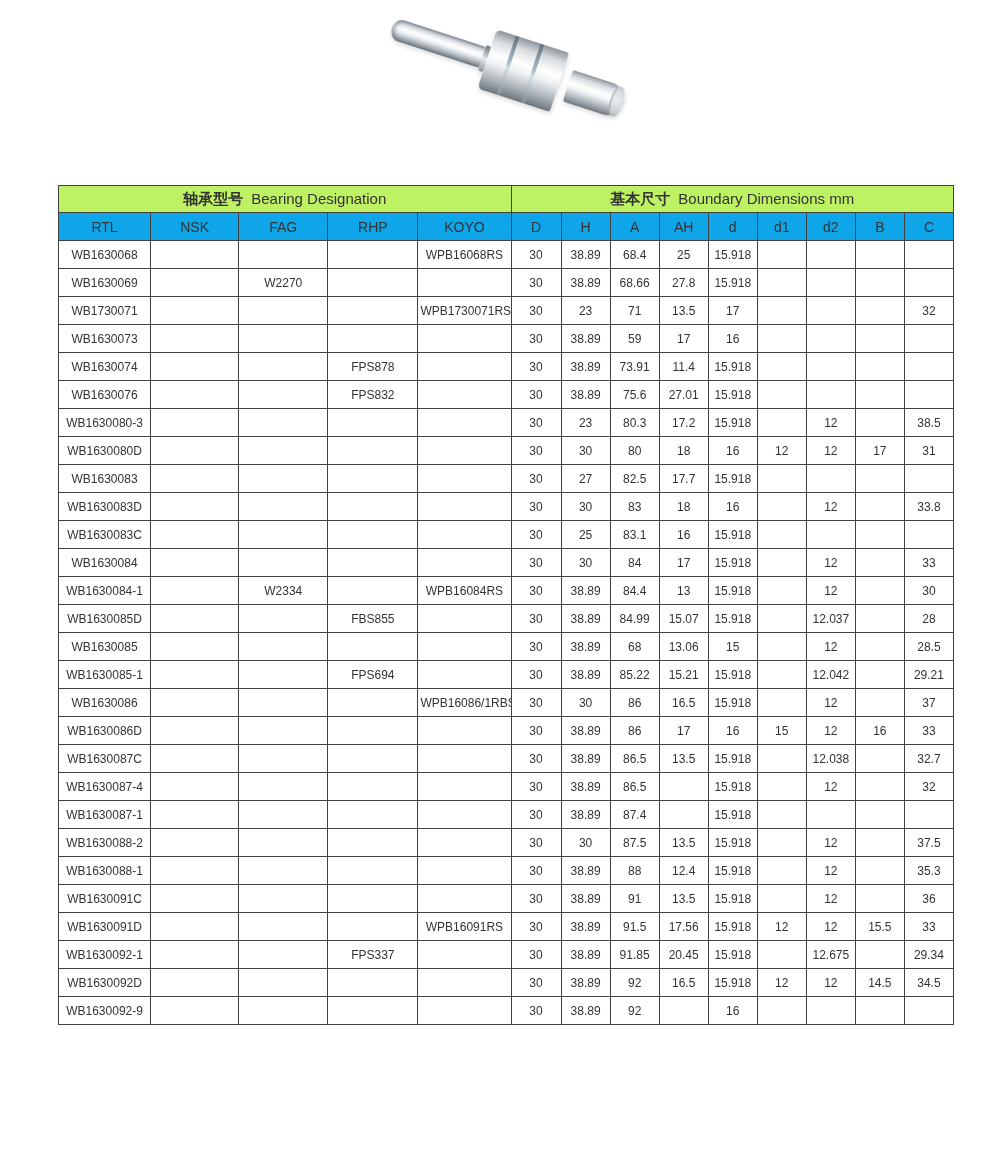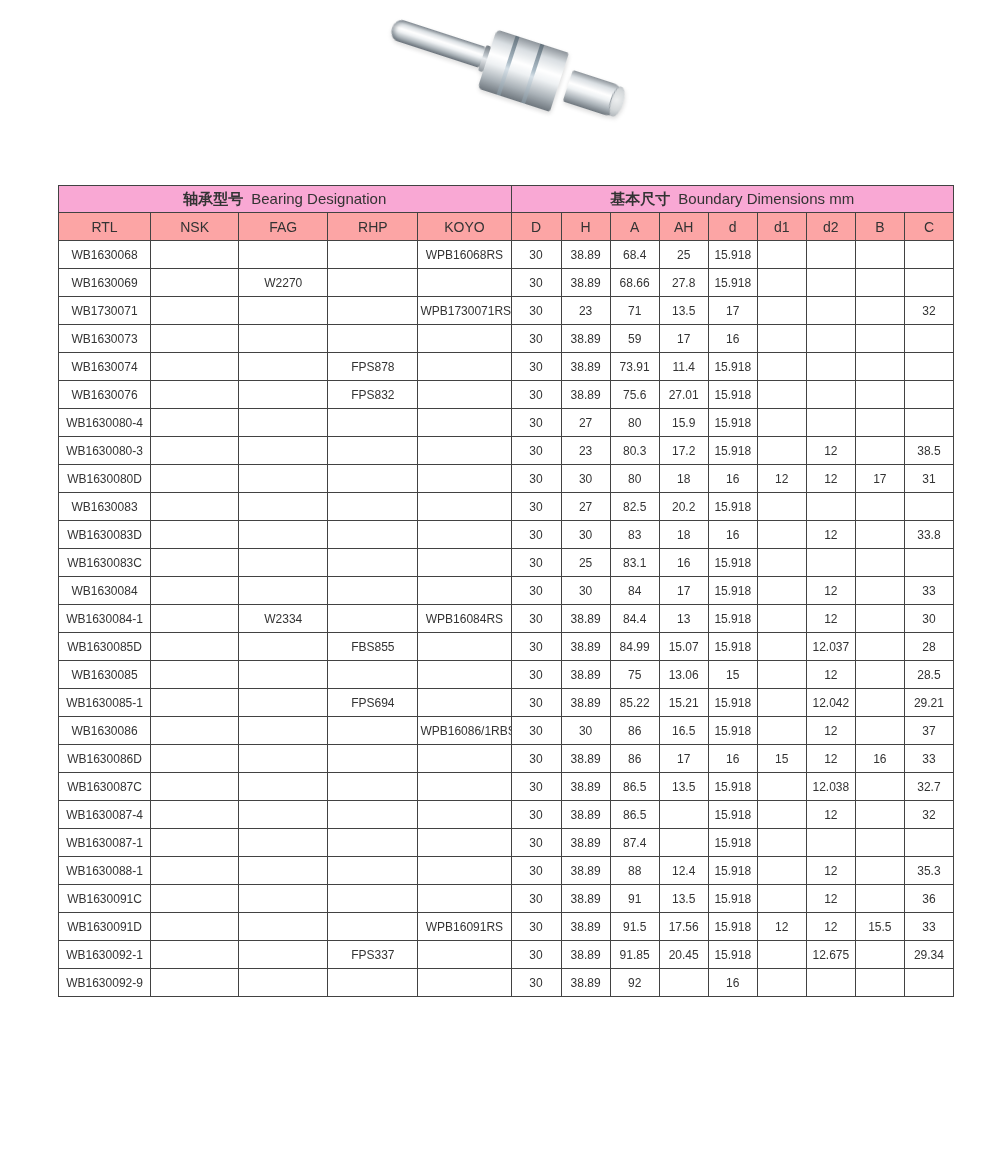--- a/index.html
+++ b/index.html
@@ -35,24 +35,24 @@
     background:radial-gradient(circle at 40% 45%, #eceeef 0%, #d4d8da 55%, #a9afb4 100%);
     border-left:1px solid #969ea4; box-sizing:border-box; }
 
   
   .table-wrap { position:absolute; left:58px; top:185px; }
   table { border-collapse:collapse; table-layout:fixed; width:896px; }
   th, td {
     border:1px solid #424242; height:27px; padding:0 2px; text-align:center;
     font-size:12px; font-weight:normal; overflow:hidden; white-space:nowrap; color:#333;
   }
-  tr.group-row th { background:#f9a8d4; height:26px; font-size:15px; }
+  tr.group-row th { background:#bef264; height:26px; font-size:15px; }
   tr.group-row .zh { font-weight:bold; margin-right:8px; }
   tr.group-row .en { font-weight:normal; }
-  tr.cols-row th { background:#fca5a5; font-size:14px; }
+  tr.cols-row th { background:#0ea5e9; font-size:14px; }
   tbody td { background:#ffffff; }
 
   col.c-rtl  { width:92px; } col.c-nsk { width:88px; } col.c-fag { width:89px; }
   col.c-rhp  { width:90px; } col.c-koyo{ width:93px; }
   col.c-num  { width:49px; } col.c-d   { width:50px; }
 </style>
 </head>
 <body>
 
 <div class="photo">
@@ -205,36 +205,20 @@
           <td>38.89</td>
           <td>75.6</td>
           <td>27.01</td>
           <td>15.918</td>
           <td></td>
           <td></td>
           <td></td>
           <td></td>
         </tr>
         <tr>
-          <td>WB1630080-4</td>
-          <td></td>
-          <td></td>
-          <td></td>
-          <td></td>
-          <td>30</td>
-          <td>27</td>
-          <td>80</td>
-          <td>15.9</td>
-          <td>15.918</td>
-          <td></td>
-          <td></td>
-          <td></td>
-          <td></td>
-        </tr>
-        <tr>
           <td>WB1630080-3</td>
           <td></td>
           <td></td>
           <td></td>
           <td></td>
           <td>30</td>
           <td>23</td>
           <td>80.3</td>
           <td>17.2</td>
           <td>15.918</td>
@@ -261,21 +245,21 @@
         </tr>
         <tr>
           <td>WB1630083</td>
           <td></td>
           <td></td>
           <td></td>
           <td></td>
           <td>30</td>
           <td>27</td>
           <td>82.5</td>
-          <td>20.2</td>
+          <td>17.7</td>
           <td>15.918</td>
           <td></td>
           <td></td>
           <td></td>
           <td></td>
         </tr>
         <tr>
           <td>WB1630083D</td>
           <td></td>
           <td></td>
@@ -356,21 +340,21 @@
           <td>28</td>
         </tr>
         <tr>
           <td>WB1630085</td>
           <td></td>
           <td></td>
           <td></td>
           <td></td>
           <td>30</td>
           <td>38.89</td>
-          <td>75</td>
+          <td>68</td>
           <td>13.06</td>
           <td>15</td>
           <td></td>
           <td>12</td>
           <td></td>
           <td>28.5</td>
         </tr>
         <tr>
           <td>WB1630085-1</td>
           <td></td>
@@ -461,20 +445,36 @@
           <td>38.89</td>
           <td>87.4</td>
           <td></td>
           <td>15.918</td>
           <td></td>
           <td></td>
           <td></td>
           <td></td>
         </tr>
         <tr>
+          <td>WB1630088-2</td>
+          <td></td>
+          <td></td>
+          <td></td>
+          <td></td>
+          <td>30</td>
+          <td>30</td>
+          <td>87.5</td>
+          <td>13.5</td>
+          <td>15.918</td>
+          <td></td>
+          <td>12</td>
+          <td></td>
+          <td>37.5</td>
+        </tr>
+        <tr>
           <td>WB1630088-1</td>
           <td></td>
           <td></td>
           <td></td>
           <td></td>
           <td>30</td>
           <td>38.89</td>
           <td>88</td>
           <td>12.4</td>
           <td>15.918</td>
@@ -523,20 +523,36 @@
           <td></td>
           <td>30</td>
           <td>38.89</td>
           <td>91.85</td>
           <td>20.45</td>
           <td>15.918</td>
           <td></td>
           <td>12.675</td>
           <td></td>
           <td>29.34</td>
+        </tr>
+        <tr>
+          <td>WB1630092D</td>
+          <td></td>
+          <td></td>
+          <td></td>
+          <td></td>
+          <td>30</td>
+          <td>38.89</td>
+          <td>92</td>
+          <td>16.5</td>
+          <td>15.918</td>
+          <td>12</td>
+          <td>12</td>
+          <td>14.5</td>
+          <td>34.5</td>
         </tr>
         <tr>
           <td>WB1630092-9</td>
           <td></td>
           <td></td>
           <td></td>
           <td></td>
           <td>30</td>
           <td>38.89</td>
           <td>92</td>

